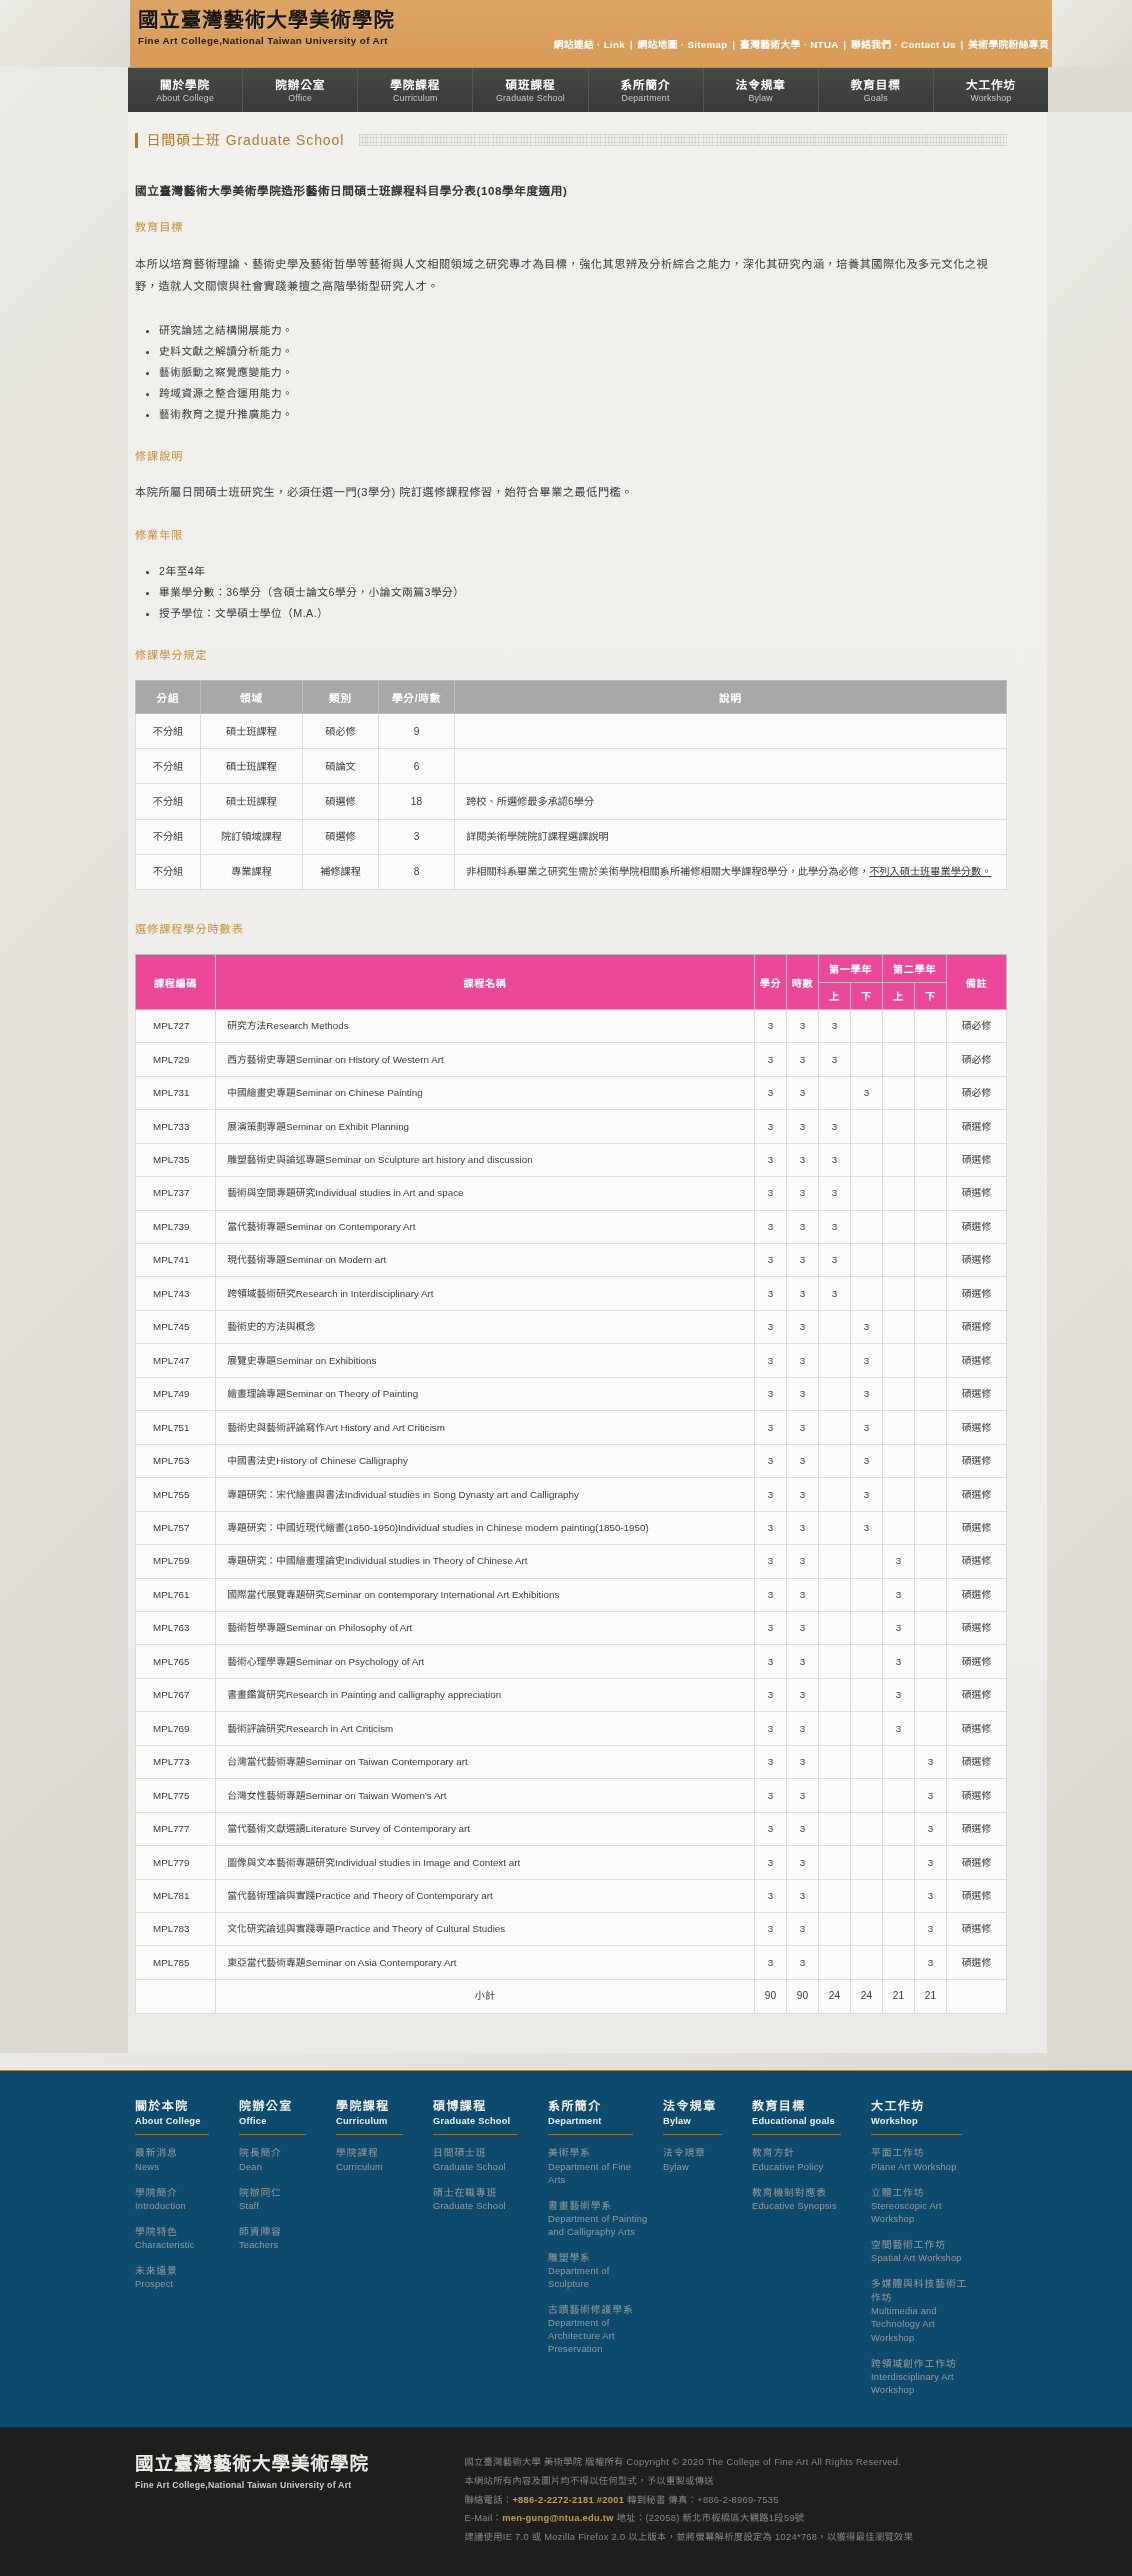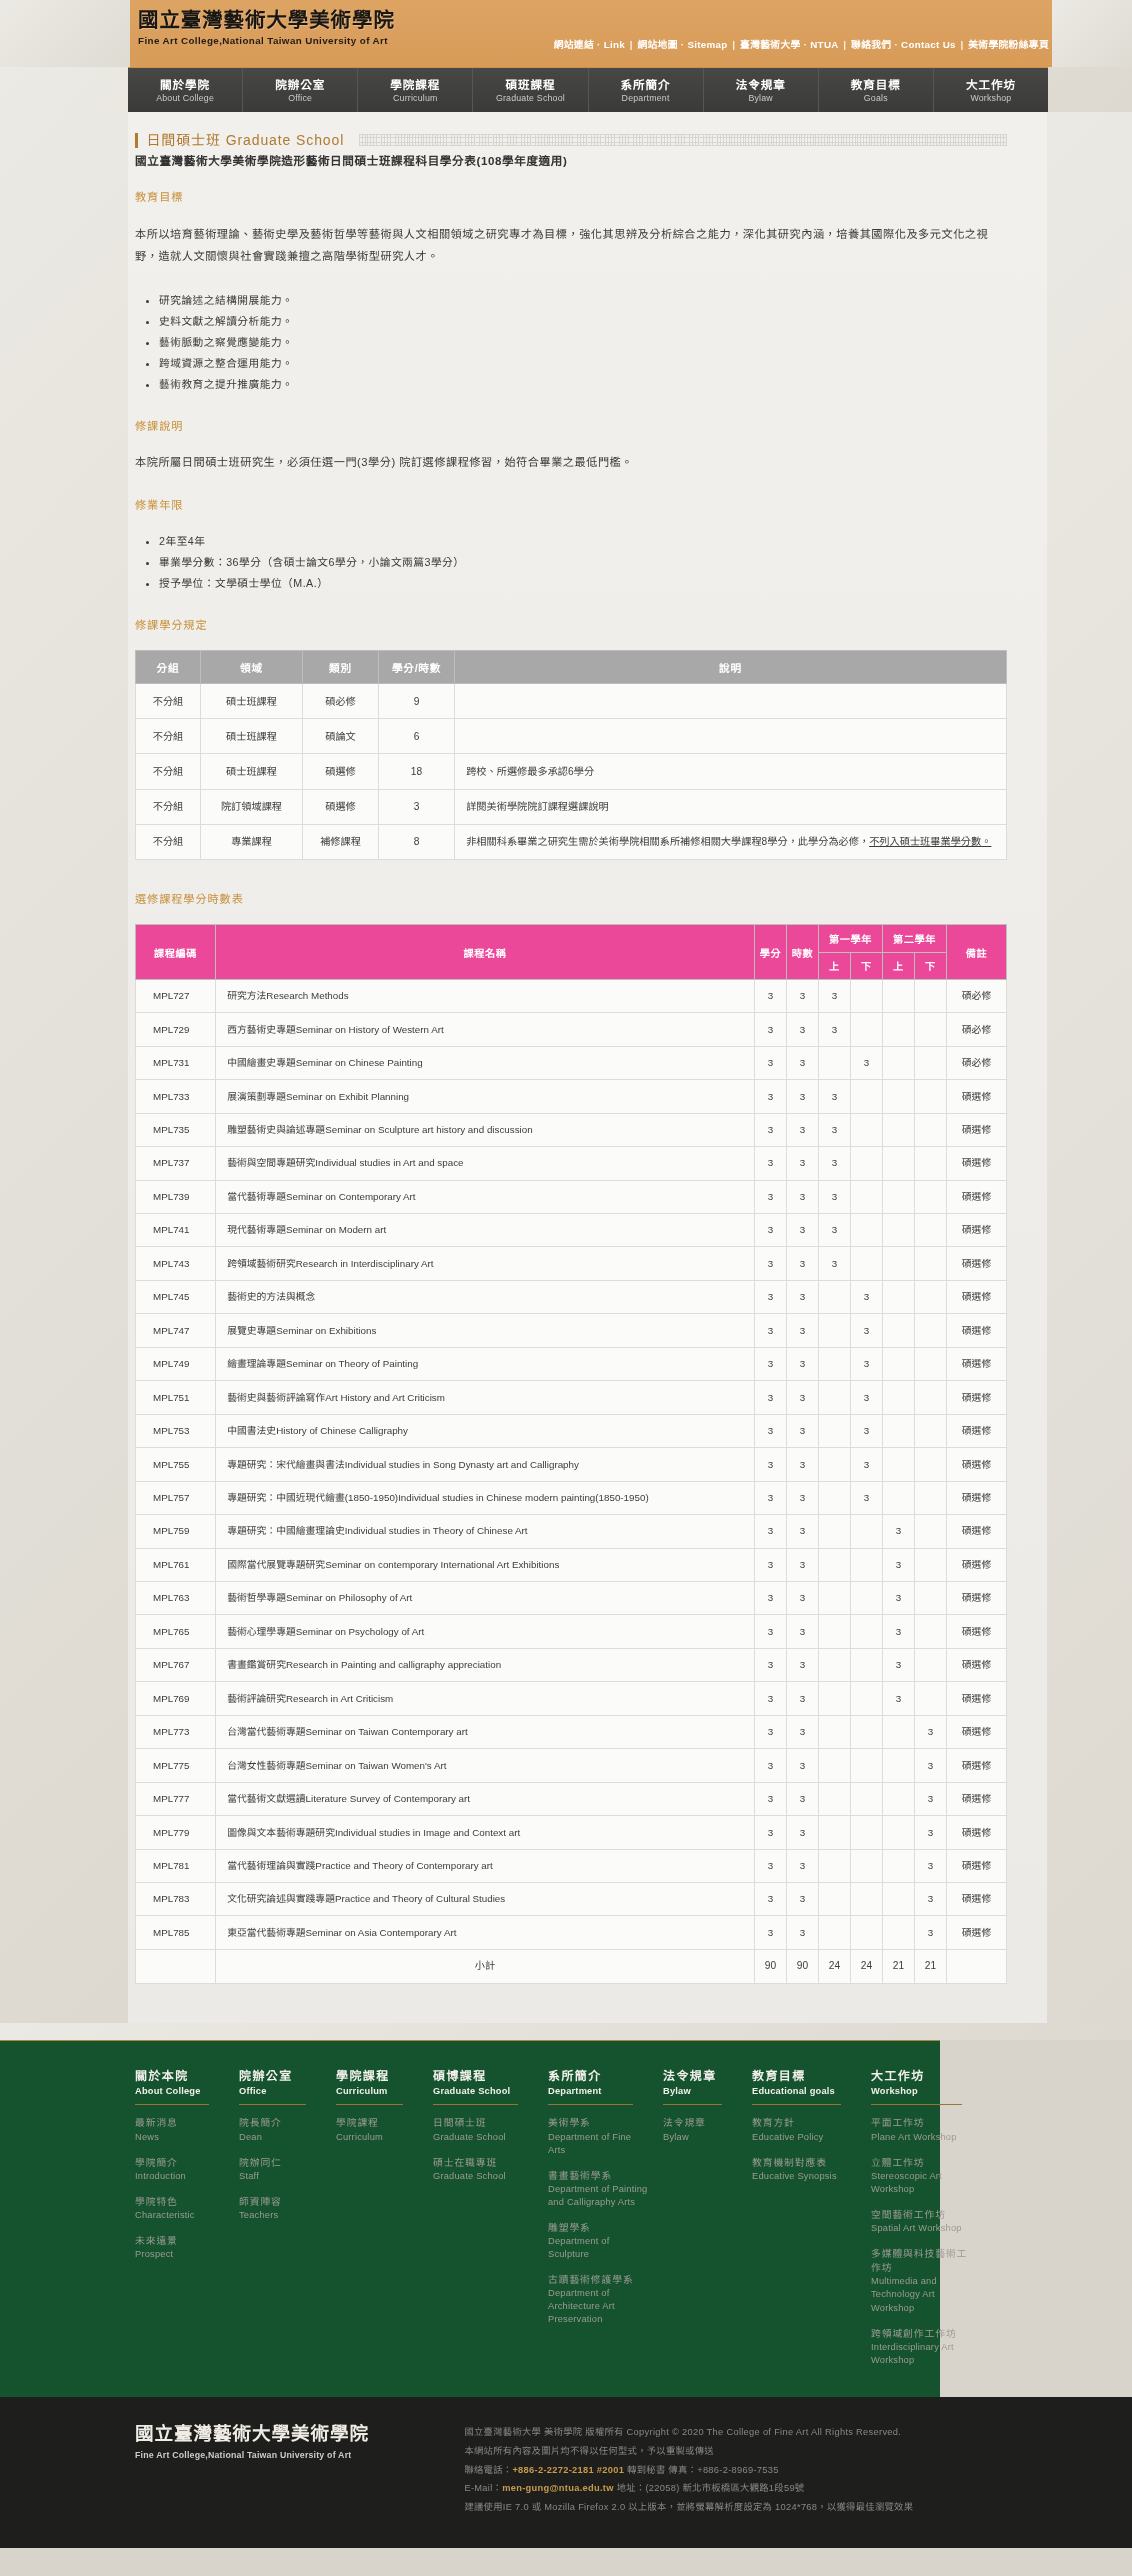--- a/index.html
+++ b/index.html
@@ -84,21 +84,21 @@
   .content-wrap:before{
     content:"";position:absolute;left:0;top:0;bottom:0;width:128px;
     background:#e6e3dc;background-image:linear-gradient(135deg,#ebe9e3,#ddd9d1);
   }
   .content-wrap:after{
     content:"";position:absolute;right:0;top:0;bottom:0;width:85px;
     background:#e6e3dc;background-image:linear-gradient(135deg,#ebe9e3,#ddd9d1);
   }
   .container { position:relative; z-index:2; width:872px; margin:0 0 0 135px; }
 
-  .page-title-row { display:flex; align-items:center; margin-bottom:4px; }
+  .page-title-row { display:flex; align-items:center; margin-bottom:34px; }
   .page-title {
     font-size:14px; color:#b07a33; letter-spacing:0.9px;
     border-left:3.7px solid #b07a33; padding-left:8.4px; line-height:1.1;
     white-space:nowrap;
   }
   .title-rule {
     flex:1; height:12px; margin-left:15px;
     background:repeating-linear-gradient(90deg,#cfcdc7 0 0.9px,transparent 0.9px 2.8px),
                repeating-linear-gradient(0deg,#cfcdc7 0 0.9px,transparent 0.9px 2.8px);
     opacity:.75;
@@ -154,21 +154,21 @@
   .col-num  { width:32px; }
   .col-sem  { width:32px; }
   .col-note { width:60px; }
 
   
   .footer-top {
     position:relative; width:1132px; height:17px;
     background:#e6e3dc;background-image:linear-gradient(135deg,#ebe9e3,#ddd9d1);
   }
   .footer {
-    position:relative; width:940px; background:#14532d;
+    position:relative; width:1132px; background:#0c4a6e;
     border-top:1.9px solid #b5813e;
     padding:28px 0 18.6px 0;
   }
   .foot-cols { display:flex; width:872px; margin:0 0 0 135px; }
   .fcol { padding-right:15px; }
   .fcol.c0{width:104px}.fcol.c1{width:97px}.fcol.c2{width:97px}
   .fcol.c3{width:115px}.fcol.c4{width:115px}.fcol.c5{width:89px}
   .fcol.c6{width:119px}.fcol.c7{width:121px}
   .fc-head-cn { font-size:12px; font-weight:bold; color:#f2f0ec; letter-spacing:1.4px; line-height:1.25;}
   .fc-head-en { font-size:9.3px; font-weight:bold; color:#f2f0ec; margin-top:1.9px; letter-spacing:0.2px;}

